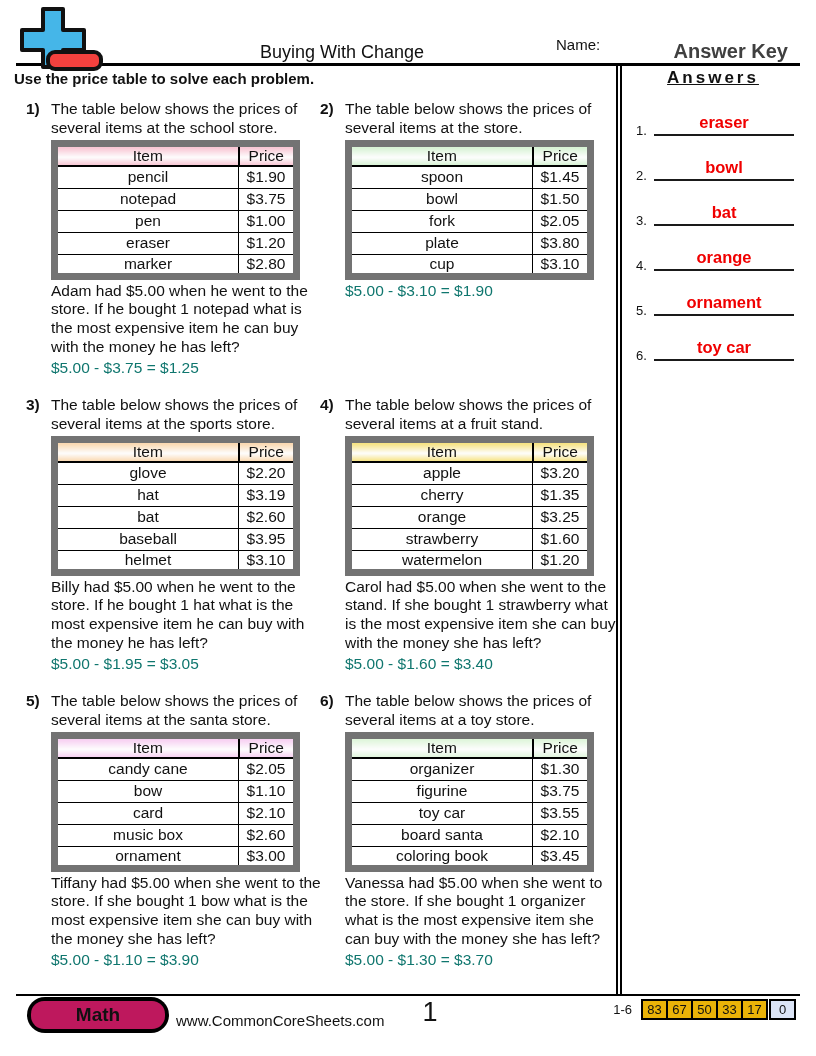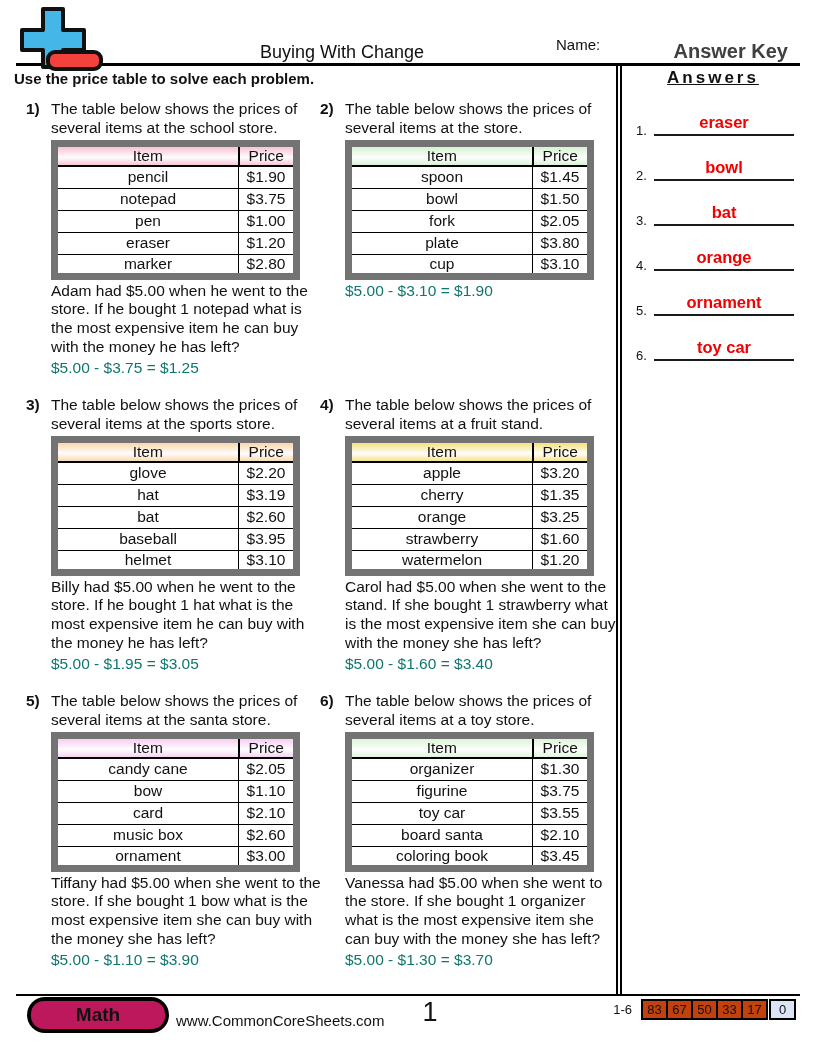--- a/index.html
+++ b/index.html
@@ -55,21 +55,21 @@
   .footer-line { position:absolute; left:16px; right:16px; top:994px; height:2px; background:#000; }
   .math-badge { position:absolute; left:27px; top:997px; width:142px; height:36px;
                 background:#000; border-radius:18px; display:flex; padding:4px; }
   .math-badge-inner { flex:1; background:#be185d; border-radius:13px; display:flex;
                       align-items:center; justify-content:center; font-weight:bold; font-size:19px; }
   .website { position:absolute; left:176px; top:1012px; font-size:15px; }
   .page-num { position:absolute; left:380px; top:997px; width:100px; text-align:center; font-size:27px; }
   .score-tracker { position:absolute; right:20px; top:999px; display:flex; align-items:center; }
   .score-range { font-size:13px; margin-right:9px; }
   .score-box { width:27px; height:21px; border:2px solid #000; margin-left:-2px;
-               display:flex; align-items:center; justify-content:center; font-size:13px; background:#c2410c; }
+               display:flex; align-items:center; justify-content:center; font-size:13px; background:#eab308; }
   .score-box.first { margin-left:0; }
   .score-box.highlight { margin-left:1px; background:#dbe4f6; }
 </style>
 </head>
 <body>
 
 <div class="page">
 
   <div class="logo">
     <svg width="94" height="68" viewBox="0 0 94 68">

